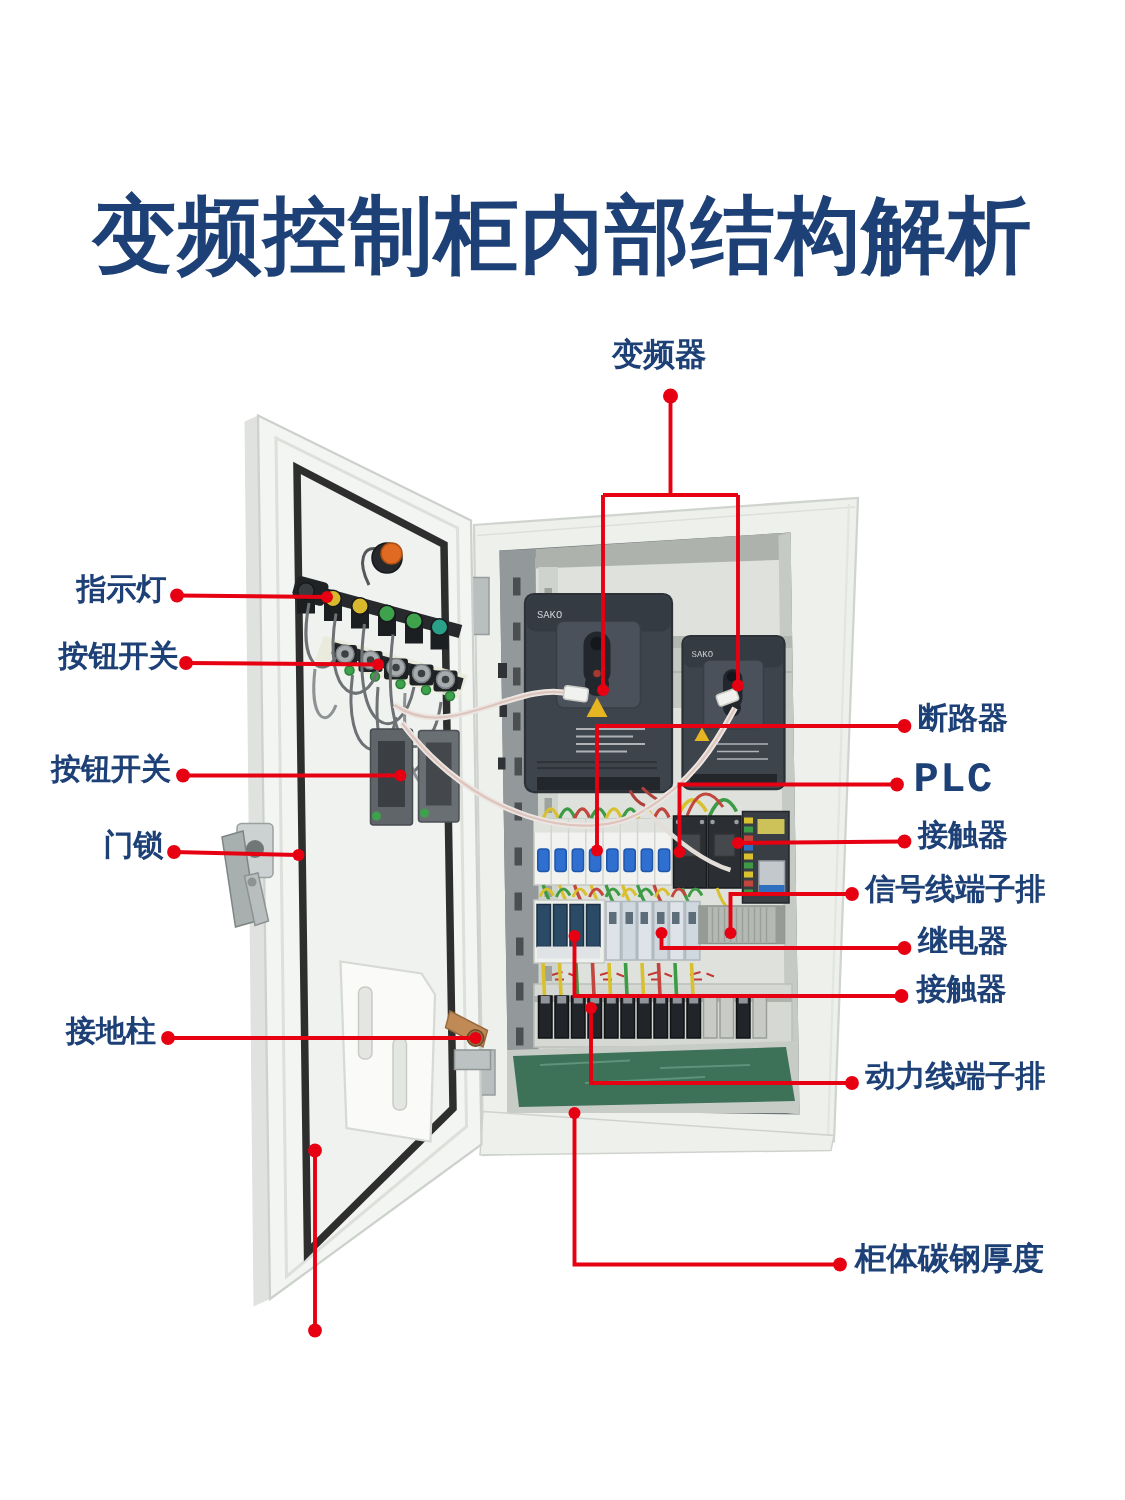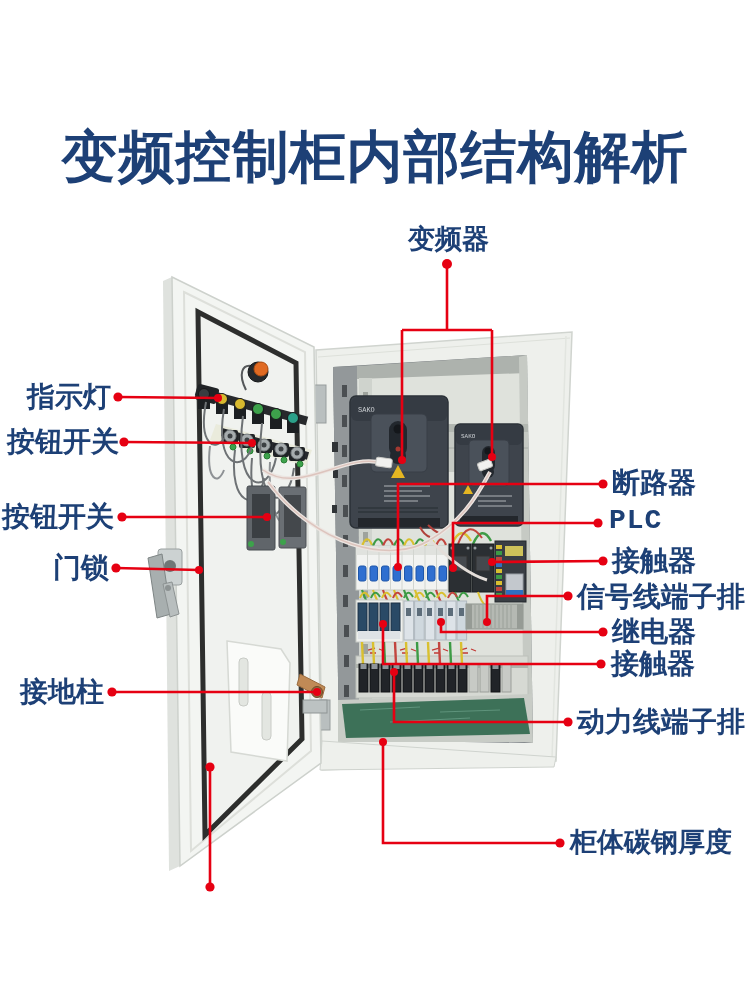--- a/index.html
+++ b/index.html
@@ -1,22 +1,22 @@
 <!DOCTYPE html>
 <html><head>
 <meta charset="utf-8">
 <style>
   html,body{margin:0;padding:0;background:#fff;}
   .stage{position:relative;width:750px;height:1000px;background:#ffffff;overflow:hidden;
          font-family:Liberation Mono, monospace;}
   .stage svg{position:absolute;left:0;top:0;}
   .title{position:absolute;left:0;right:0;top:120px;text-align:center;
          font-size:56px;font-weight:700;color:#1d4076;letter-spacing:1px;white-space:nowrap;}
-  .lbl{position:absolute;font-weight:700;font-size:28px;color:#1d4076;white-space:nowrap;line-height:1.1;}
-  .lbl.sz25{font-size:27px;}
+  .lbl{position:absolute;font-weight:700;font-size:20px;color:#1d4076;white-space:nowrap;line-height:1.1;}
+  .lbl.sz25{font-size:21px;}
   .lbl.plc{font-size:28px;letter-spacing:1px;text-align:center;}
   .lbl .val{color:#3a3a3a;font-weight:600;}
   .valline{position:absolute;color:#3a3a3a;font-weight:600;font-size:24px;white-space:nowrap;}
 </style>
 </head>
 <body>
 
 <div class="stage">
 
   <div class="title">变频控制柜内部结构解析</div>

